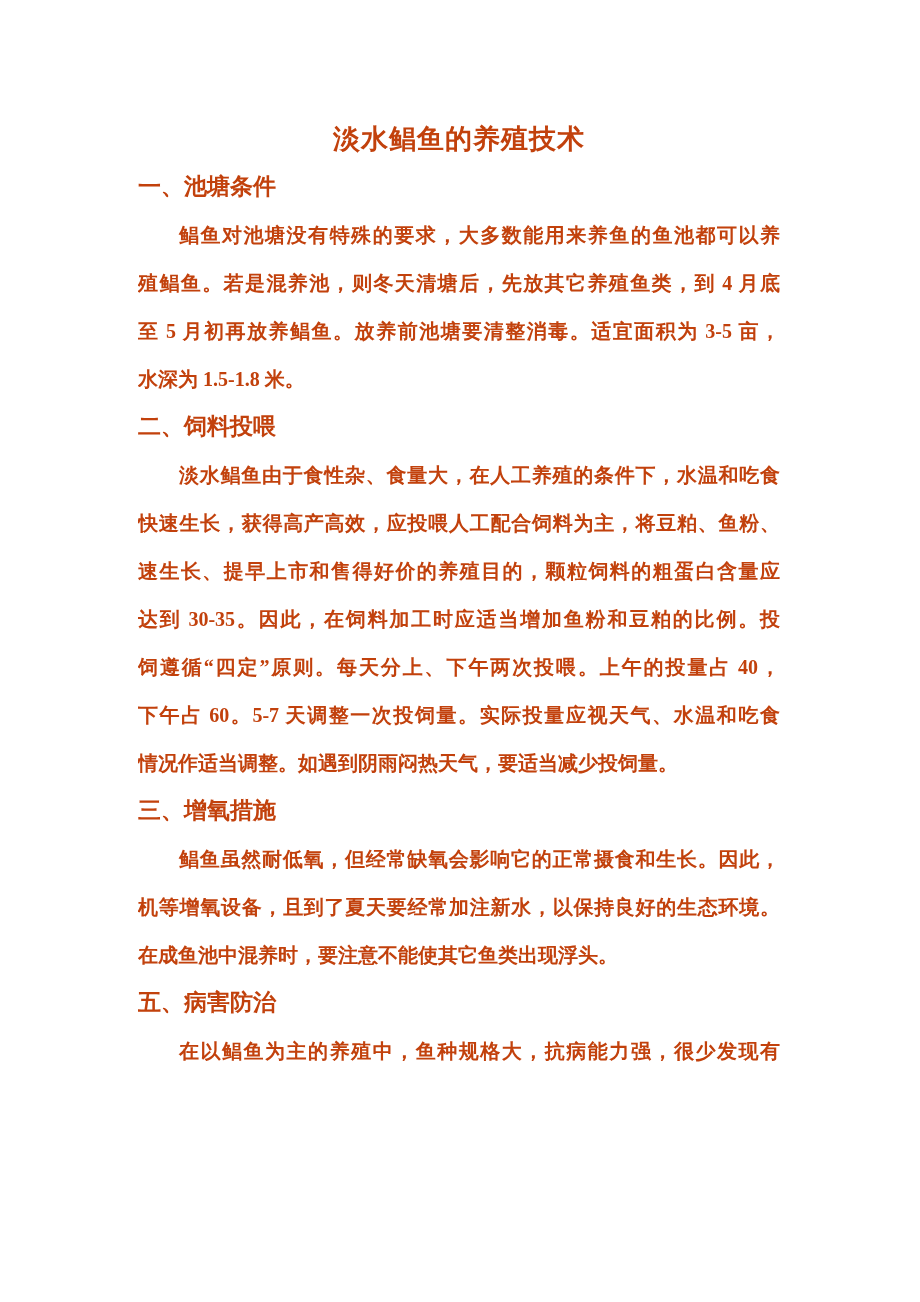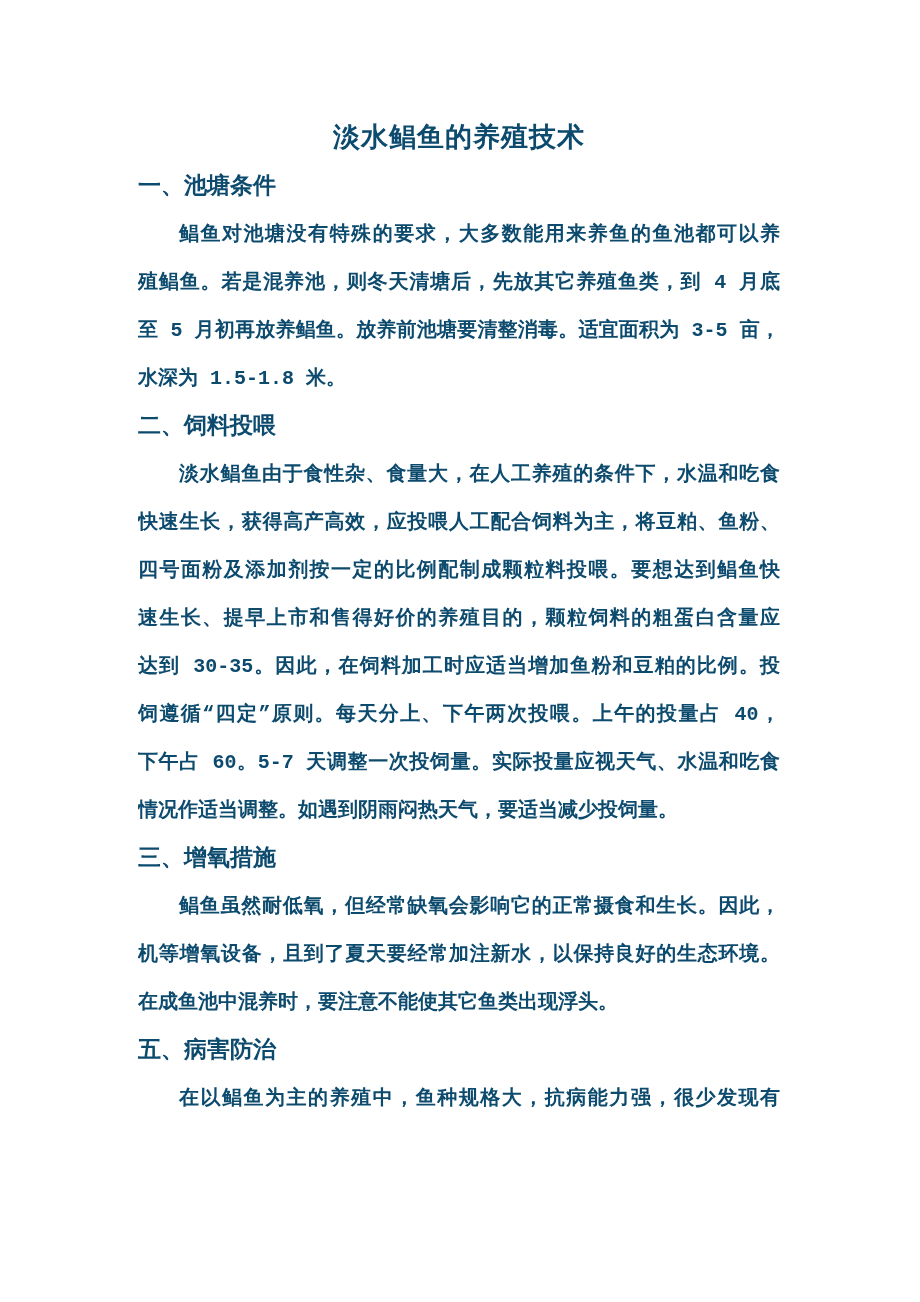--- a/index.html
+++ b/index.html
@@ -20,24 +20,23 @@
     position: absolute;
     left: 138px;
     top: 115px;
     width: 642px;
   }
   .line {
     height: 48px;
     line-height: 48px;
     font-size: 20px;
     font-weight: 600;
-    color: #0c4a6e;
+    color: #c2410c;
     white-space: normal;
     overflow: hidden;
-    font-family: Liberation Mono, monospace;
   }
   .title {
     font-size: 27px;
     font-weight: 700;
     text-align: center;
     letter-spacing: 1px;
   }
   .heading {
     font-size: 23px;
     font-weight: 700;
@@ -58,21 +57,20 @@
     <div class="line title">淡水鲳鱼的养殖技术</div>
     <div>
         <div class="line heading">一、池塘条件</div>
         <div class="line indent just">鲳鱼对池塘没有特殊的要求，大多数能用来养鱼的鱼池都可以养</div>
         <div class="line just">殖鲳鱼。若是混养池，则冬天清塘后，先放其它养殖鱼类，到 4 月底</div>
         <div class="line just">至 5 月初再放养鲳鱼。放养前池塘要清整消毒。适宜面积为 3-5 亩，</div>
         <div class="line">水深为 1.5-1.8 米。</div>
         <div class="line heading">二、饲料投喂</div>
         <div class="line indent just">淡水鲳鱼由于食性杂、食量大，在人工养殖的条件下，水温和吃食</div>
         <div class="line just">快速生长，获得高产高效，应投喂人工配合饲料为主，将豆粕、鱼粉、</div>
-        <div class="line just">四号面粉及添加剂按一定的比例配制成颗粒料投喂。要想达到鲳鱼快</div>
         <div class="line just">速生长、提早上市和售得好价的养殖目的，颗粒饲料的粗蛋白含量应</div>
         <div class="line just">达到 30-35。因此，在饲料加工时应适当增加鱼粉和豆粕的比例。投</div>
         <div class="line just">饲遵循“四定”原则。每天分上、下午两次投喂。上午的投量占 40，</div>
         <div class="line just">下午占 60。5-7 天调整一次投饲量。实际投量应视天气、水温和吃食</div>
         <div class="line">情况作适当调整。如遇到阴雨闷热天气，要适当减少投饲量。</div>
         <div class="line heading">三、增氧措施</div>
         <div class="line indent just">鲳鱼虽然耐低氧，但经常缺氧会影响它的正常摄食和生长。因此，</div>
         <div class="line just">机等增氧设备，且到了夏天要经常加注新水，以保持良好的生态环境。</div>
         <div class="line">在成鱼池中混养时，要注意不能使其它鱼类出现浮头。</div>
         <div class="line heading">五、病害防治</div>

